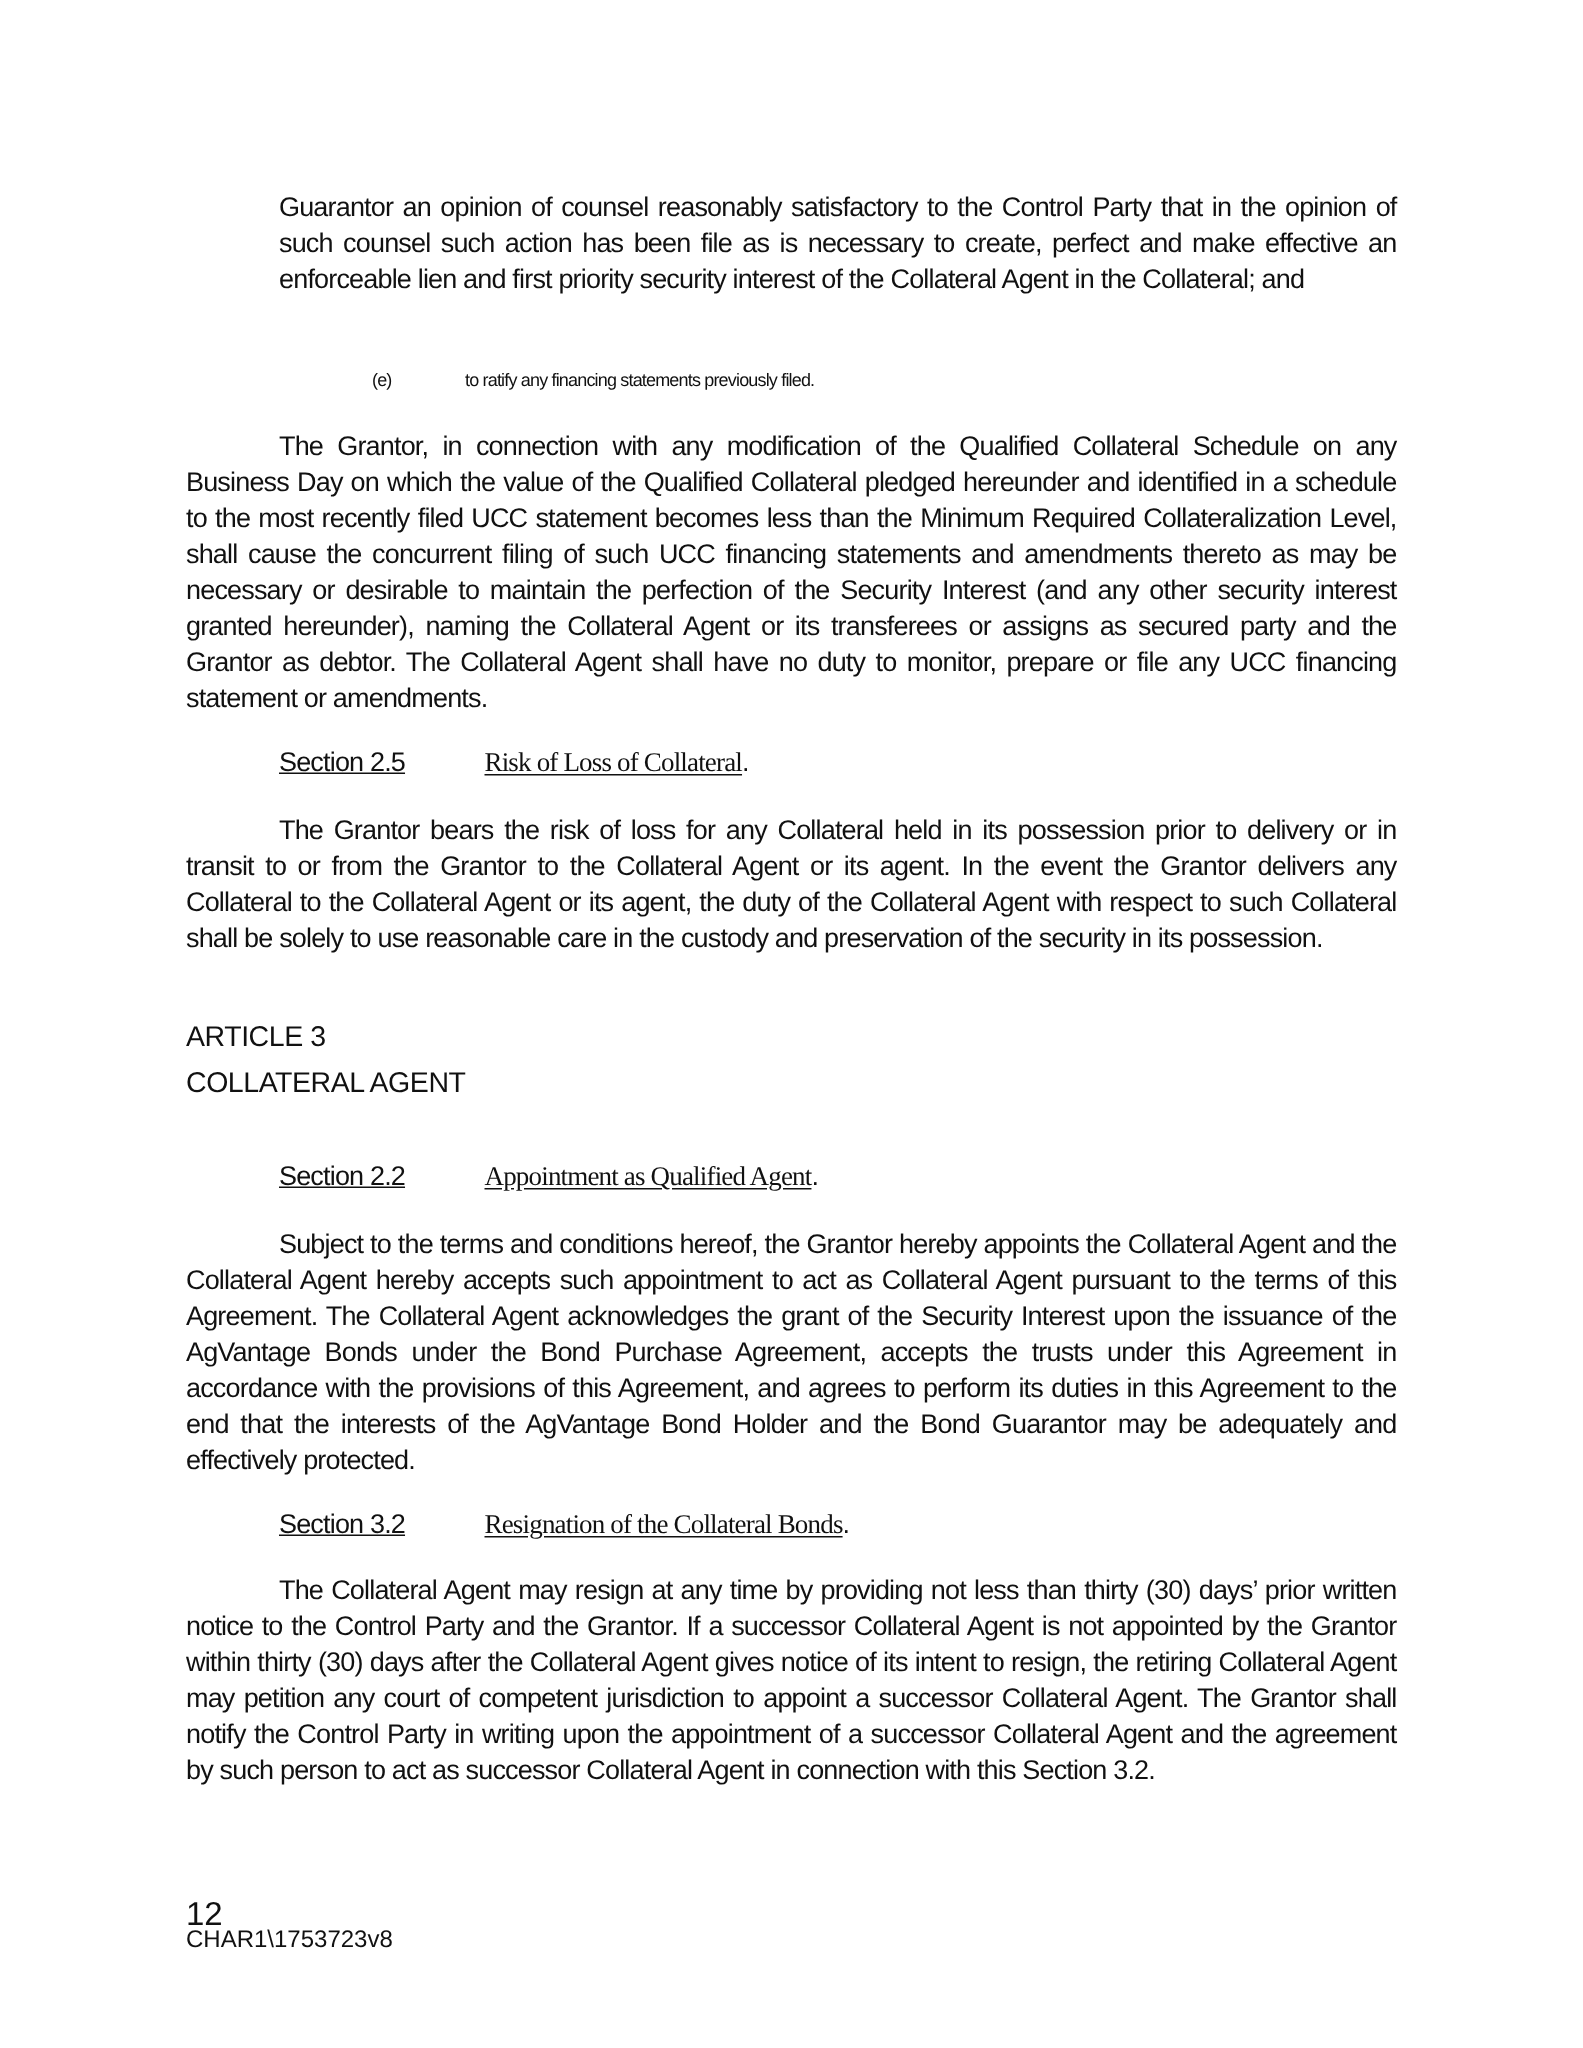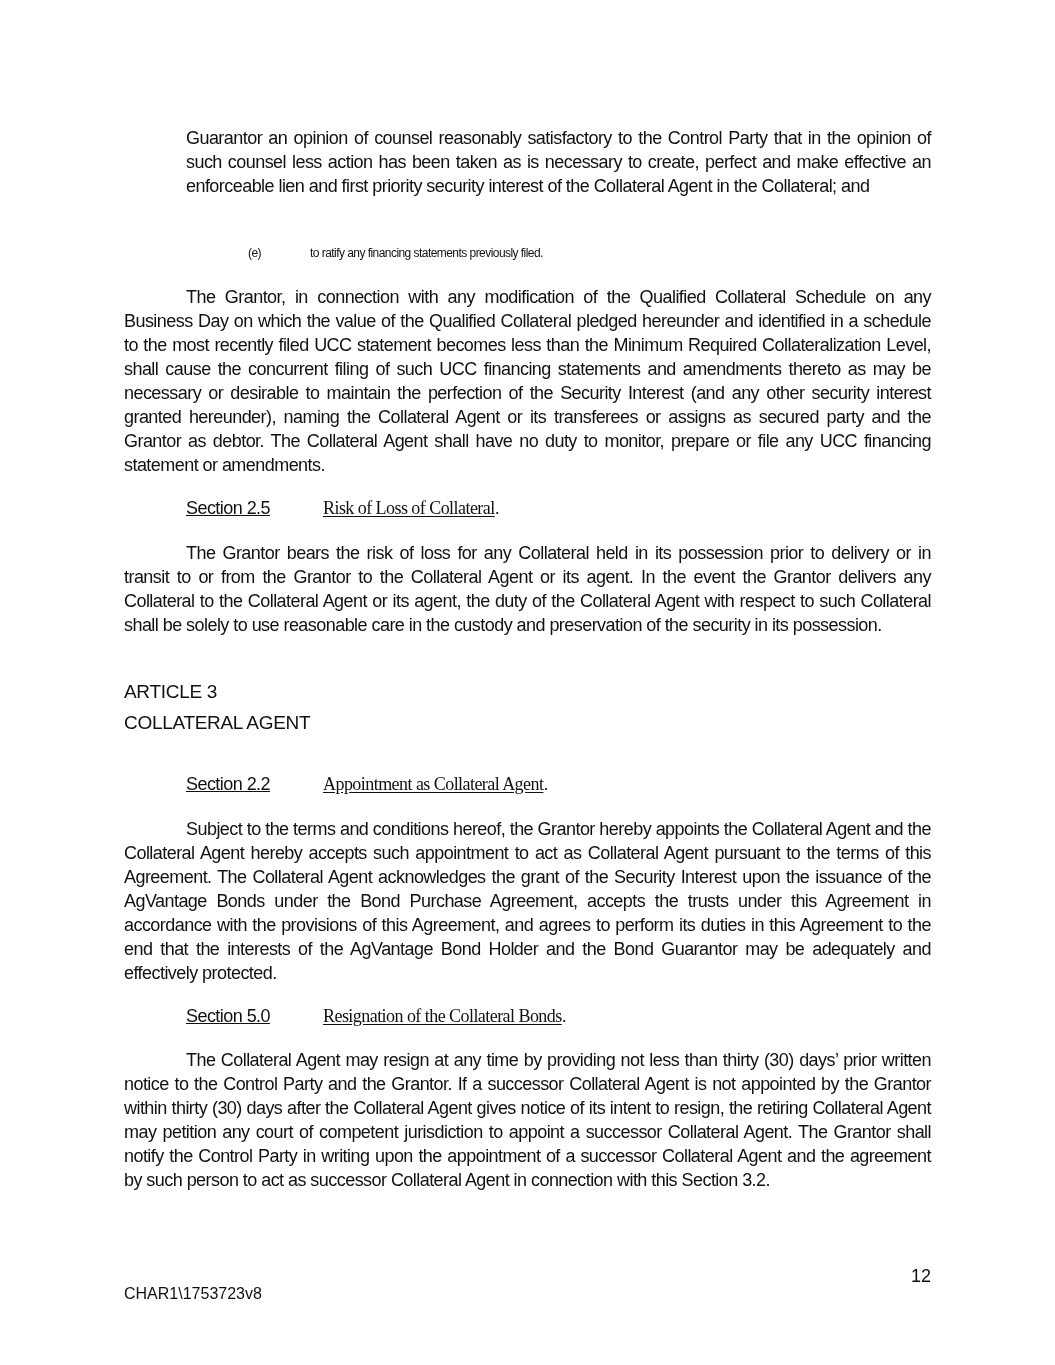--- a/index.html
+++ b/index.html
@@ -57,64 +57,64 @@
       text-align: left;
       font-size: 19px;
       line-height: 24px;
       letter-spacing: -0.3px;
     }
     .page-number {
       position: absolute;
       left: 124px;
       width: 807px;
       top: 1264px;
-      text-align: right;
-      font-size: 18px;
+      text-align: left;
+      font-size: 22px;
       line-height: 24px;
     }
     .doc-id {
       position: absolute;
       left: 124px;
       top: 1286px;
       font-size: 16px;
       line-height: 16px;
       font-family: "Liberation Sans", sans-serif;
     }
   </style>
 </head>
 <body>
 
 <div class="page">
 
-  <p class="body-text cont-para" style="top:126px; margin:0;">Guarantor an opinion of counsel reasonably satisfactory to the Control Party that in the opinion of such counsel less action has been taken as is necessary to create, perfect and make effective an enforceable lien and first priority security interest of the Collateral Agent in the Collateral; and</p>
+  <p class="body-text cont-para" style="top:126px; margin:0;">Guarantor an opinion of counsel reasonably satisfactory to the Control Party that in the opinion of such counsel such action has been file as is necessary to create, perfect and make effective an enforceable lien and first priority security interest of the Collateral Agent in the Collateral; and</p>
 
   <div class="list-item" style="top:241px;">
     <span class="marker">(e)</span><span>to ratify any financing statements previously filed.</span>
   </div>
 
   <p class="body-text indent-first" style="top:285px; margin:0;">The Grantor, in connection with any modification of the Qualified Collateral Schedule on any Business Day on which the value of the Qualified Collateral pledged hereunder and identified in a schedule to the most recently filed UCC statement becomes less than the Minimum Required Collateralization Level, shall cause the concurrent filing of such UCC financing statements and amendments thereto as may be necessary or desirable to maintain the perfection of the Security Interest (and any other security interest granted hereunder), naming the Collateral Agent or its transferees or assigns as secured party and the Grantor as debtor.  The Collateral Agent shall have no duty to monitor, prepare or file any UCC financing statement or amendments.</p>
 
   <div class="section-heading" style="top:496px;">
     <span class="num">Section 2.5</span><span class="title">Risk of Loss of Collateral</span><span>.</span>
   </div>
 
   <p class="body-text indent-first" style="top:541px; margin:0;">The Grantor bears the risk of loss for any Collateral held in its possession prior to delivery or in transit to or from the Grantor to the Collateral Agent or its agent.  In the event the Grantor delivers any Collateral to the Collateral Agent or its agent, the duty of the Collateral Agent with respect to such Collateral shall be solely to use reasonable care in the custody and preservation of the security in its possession.</p>
 
   <div class="article-heading" style="top:680px;">ARTICLE 3</div>
 
   <div class="article-heading" style="top:711px;">COLLATERAL AGENT</div>
 
   <div class="section-heading" style="top:772px;">
-    <span class="num">Section 2.2</span><span class="title">Appointment as Collateral Agent</span><span>.</span>
+    <span class="num">Section 2.2</span><span class="title">Appointment as Qualified Agent</span><span>.</span>
   </div>
 
   <p class="body-text indent-first" style="top:817px; margin:0;">Subject to the terms and conditions hereof, the Grantor hereby appoints the Collateral Agent and the Collateral Agent hereby accepts such appointment to act as Collateral Agent pursuant to the terms of this Agreement.  The Collateral Agent acknowledges the grant of the Security Interest upon the issuance of the AgVantage Bonds under the Bond Purchase Agreement, accepts the trusts under this Agreement in accordance with the provisions of this Agreement, and agrees to perform its duties in this Agreement to the end that the interests of the AgVantage Bond Holder and the Bond Guarantor may be adequately and effectively protected.</p>
 
   <div class="section-heading" style="top:1004px;">
-    <span class="num">Section 5.0</span><span class="title">Resignation of the Collateral Bonds</span><span>.</span>
+    <span class="num">Section 3.2</span><span class="title">Resignation of the Collateral Bonds</span><span>.</span>
   </div>
 
   <p class="body-text indent-first" style="top:1048px; margin:0;">The Collateral Agent may resign at any time by providing not less than thirty (30) days’ prior written notice to the Control Party and the Grantor.  If a successor Collateral Agent is not appointed by the Grantor within thirty (30) days after the Collateral Agent gives notice of its intent to resign, the retiring Collateral Agent may petition any court of competent jurisdiction to appoint a successor Collateral Agent.  The Grantor shall notify the Control Party in writing upon the appointment of a successor Collateral Agent and the agreement by such person to act as successor Collateral Agent in connection with this Section 3.2.</p>
 
   <div class="page-number">12</div>
 
   <div class="doc-id">CHAR1\1753723v8</div>
 
 </div>
 

